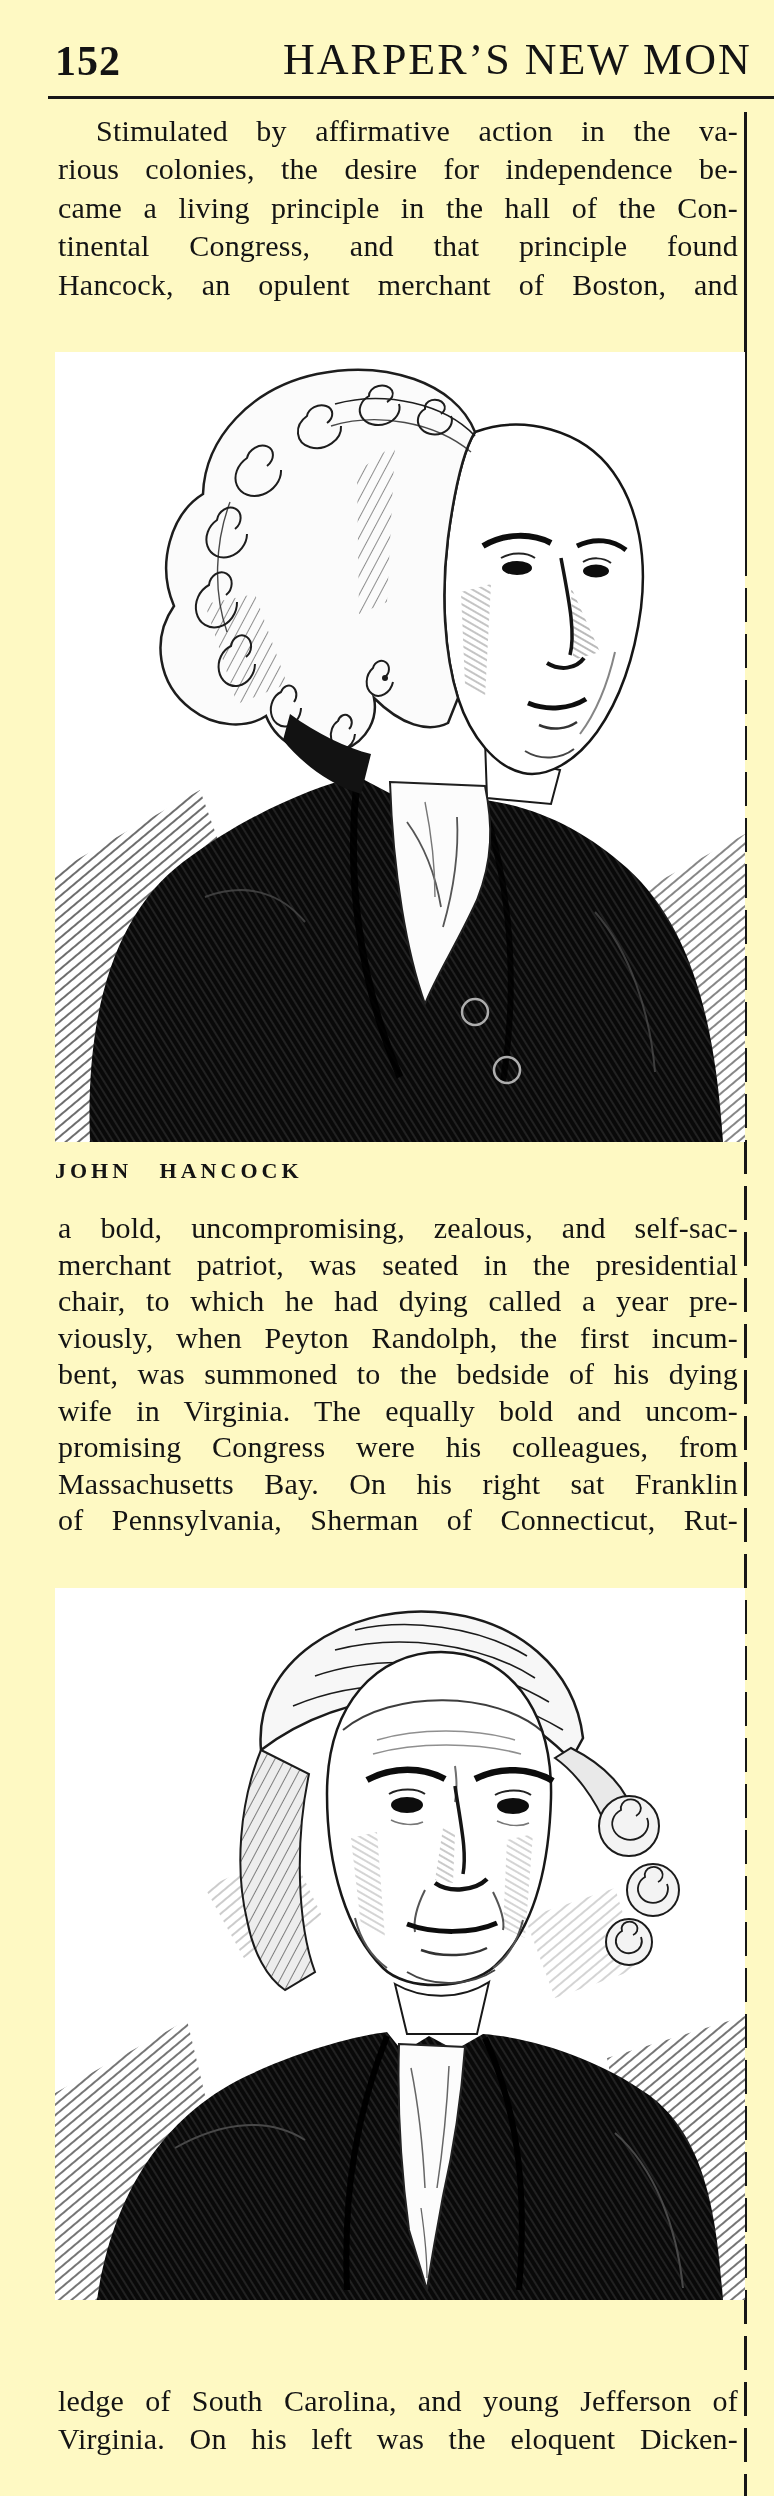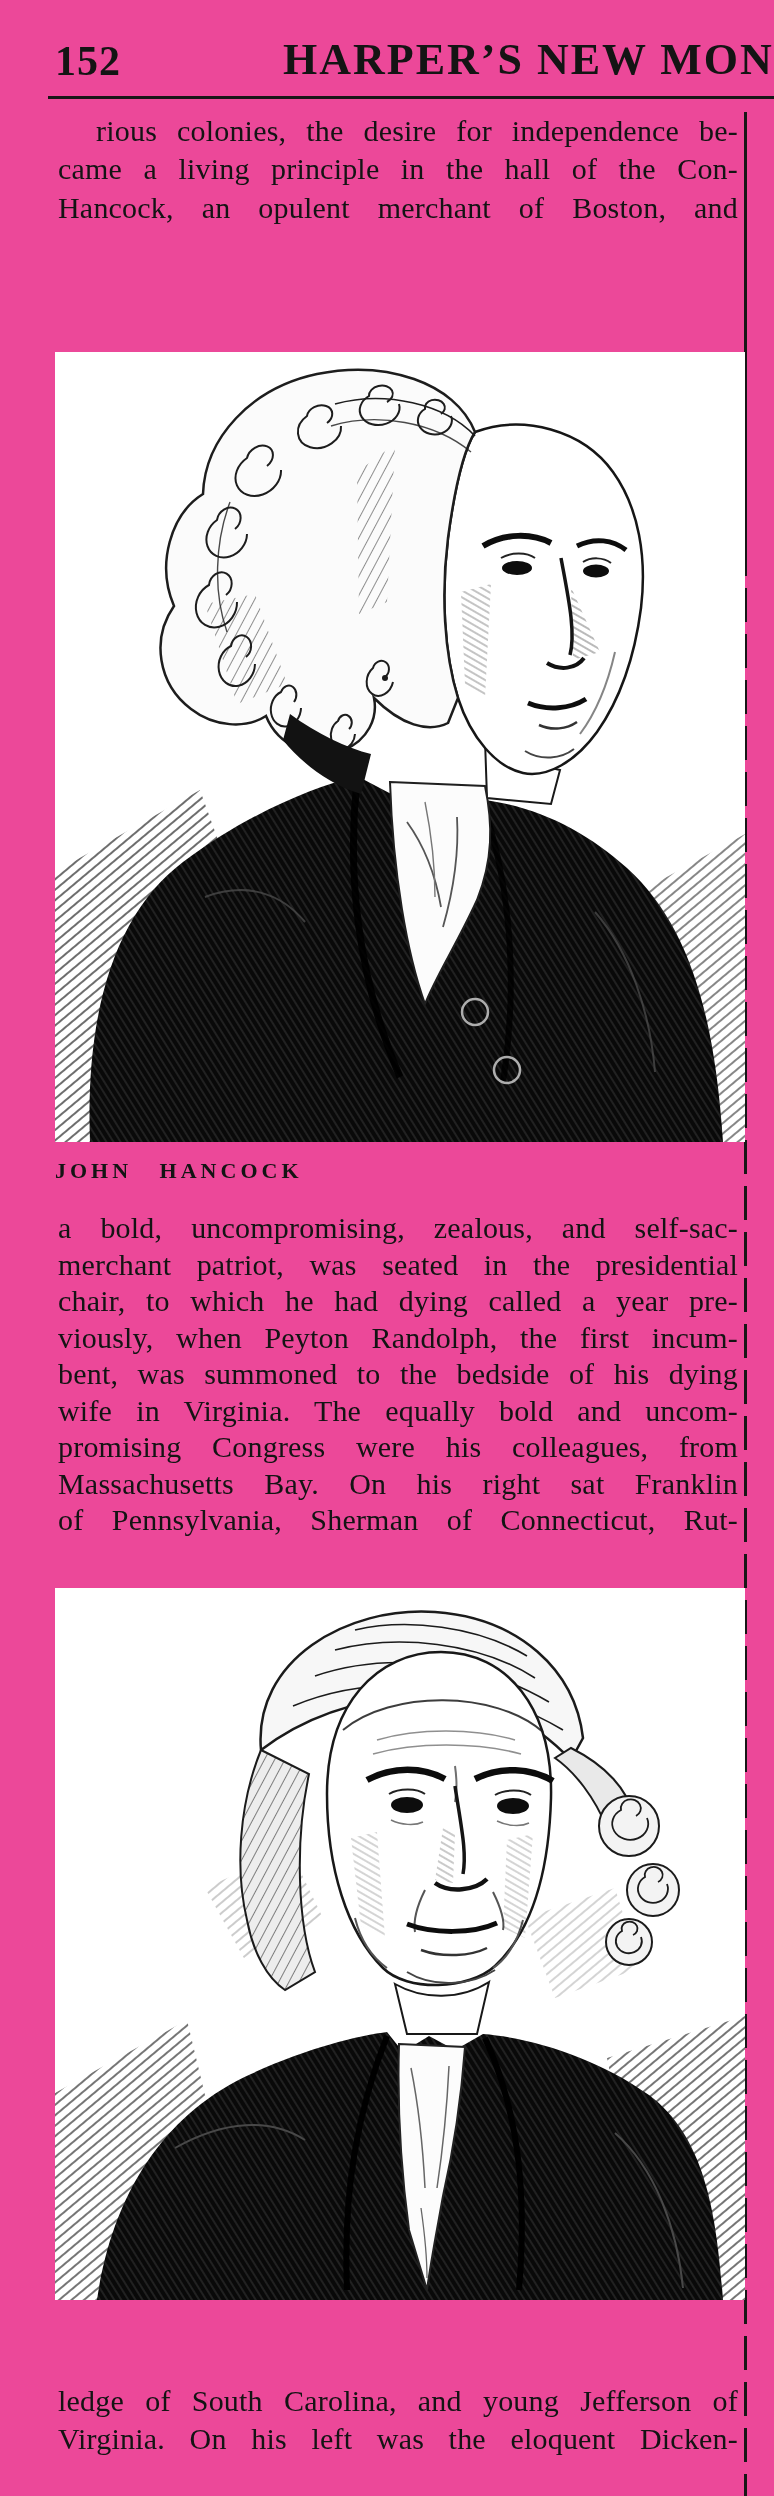--- a/index.html
+++ b/index.html
@@ -1,26 +1,26 @@
 <!DOCTYPE html>
 <html><head>
 <meta charset="utf-8">
 <style>
   html,body{margin:0;padding:0;background:#ffffff;}
   .page{
-    position:relative;width:774px;height:2496px;background:#ec4899;
+    position:relative;width:774px;height:2496px;background:#fef9c3;
     overflow:hidden;font-family:"Liberation Serif",serif;color:#141414;
     -webkit-font-smoothing:antialiased;
   }
   .page-number{
     position:absolute;left:55px;top:40px;font-size:42px;font-weight:bold;
     letter-spacing:1px;line-height:1;
   }
   .header-title{
-    position:absolute;left:283px;top:38px;font-size:44px;font-weight:bold;
+    position:absolute;left:283px;top:38px;font-size:44px;font-weight:normal;
     letter-spacing:2px;line-height:1;white-space:nowrap;
   }
   .header-rule{
     position:absolute;left:48px;top:96px;width:730px;height:3px;background:#171717;
   }
   .col-divider-top{
     position:absolute;left:744px;top:112px;width:3px;height:430px;background:#171717;
   }
   .col-divider-bottom{
     position:absolute;left:744px;top:542px;width:3px;height:1954px;
@@ -51,22 +51,24 @@
 <div class="page">
 
   <div class="page-number">152</div>
   <div class="header-title">HARPER’S NEW MON</div>
   <div class="header-rule"></div>
 
   <div class="col-divider-top"></div>
   <div class="col-divider-bottom"></div>
 
   <div class="para p1">
+    <div class="line">Stimulated by affirmative action in the va-</div>
     <div class="line">rious colonies, the desire for independence be-</div>
     <div class="line">came a living principle in the hall of the Con-</div>
+    <div class="line">tinental Congress, and that principle found</div>
     <div class="line">Hancock, an opulent merchant of Boston, and</div>
   </div>
 
   <svg class="figure fig1" role="img" width="690" height="790" viewBox="0 0 690 790" aria-label="engraved bust portrait of John Hancock in a curled wig, cravat and dark coat">
     <defs>
       <pattern id="bgh1" patternUnits="userSpaceOnUse" width="8" height="8" patternTransform="rotate(-40)">
         <line x1="0" y1="4" x2="8" y2="4" stroke="#1a1a1a" stroke-width="1.5"></line>
       </pattern>
       <pattern id="sh1" patternUnits="userSpaceOnUse" width="6" height="6" patternTransform="rotate(30)">
         <line x1="0" y1="3" x2="6" y2="3" stroke="#2a2a2a" stroke-width="1"></line>

